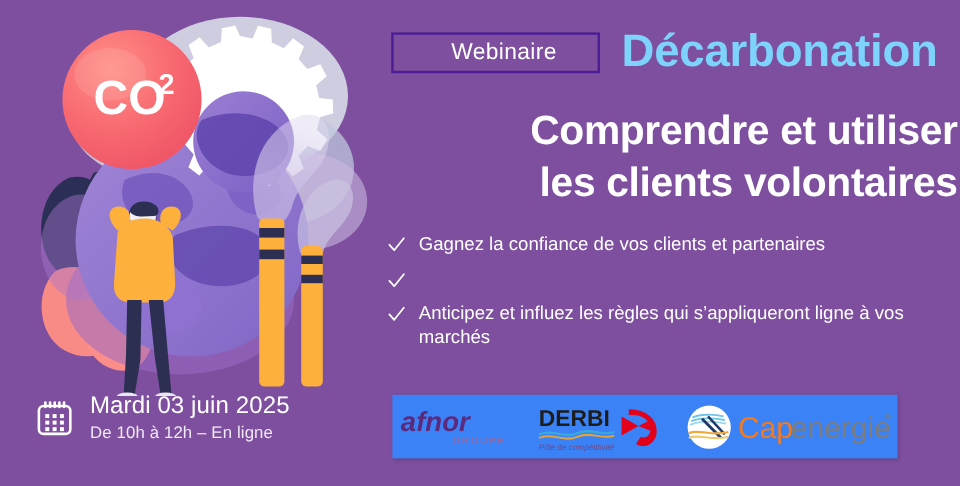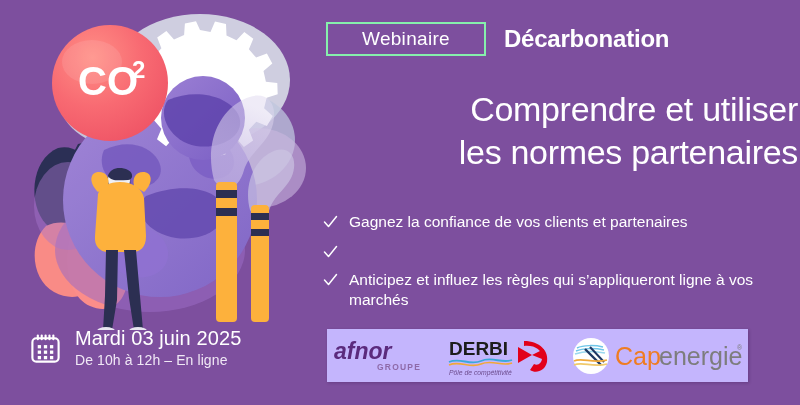--- a/index.html
+++ b/index.html
@@ -38,56 +38,56 @@
 
   .eyebrow-row {
     position: absolute;
     left: 11px;
     top: 22px;
     display: flex;
     align-items: center;
     gap: 18px;
   }
   .webinaire-box {
-    border: 2px solid #86efac;
-    padding: 5px 34px 6px 34px;
+    border: 2px solid #4c1d95;
+    padding: 5px 34px 6px 48px;
     line-height: 1;
   }
   .webinaire-label {
     color: #ffffff;
     font-size: 19px;
     letter-spacing: 0.3px;
     font-weight: 400;
   }
   .topic-label {
-    color: #ffffff;
-    font-size: 24px;
+    color: #7dd3fc;
+    font-size: 38px;
     font-weight: 700;
     letter-spacing: -0.2px;
     white-space: nowrap;
   }
 
   .headline {
     position: absolute;
     left: 13px;
     top: 88px;
     width: 470px;
     color: #ffffff;
     font-size: 34px;
-    font-weight: 400;
+    font-weight: 700;
     line-height: 1.26;
     letter-spacing: -0.3px;
     text-align: right;
   }
   .headline .hl-line { display: block; white-space: nowrap; }
 
   .bullets {
     position: absolute;
     left: 8px;
-    top: 212px;
+    top: 194px;
     width: 475px;
   }
   .bullet {
     display: flex;
     align-items: flex-start;
     gap: 11px;
     margin-bottom: 9px;
   }
   .check-icon {
     flex: 0 0 auto;
@@ -129,21 +129,21 @@
     line-height: 1.3;
     letter-spacing: 0.1px;
   }
 
   .logo-bar {
     position: absolute;
     left: 327px;
     top: 329px;
     width: 421px;
     height: 53px;
-    background: #c4b5fd;
+    background: #3b82f6;
     display: flex;
     align-items: center;
     justify-content: space-around;
     box-shadow: 1px 1px 3px rgba(40,10,60,0.25);
   }
   .logo { display: block; }
   .logo-afnor { width: 104px; height: 37px; }
   .logo-derbi { width: 112px; height: 42px; }
   .logo-cap   { width: 172px; height: 38px; }
 </style>
@@ -245,21 +245,21 @@
 
     <div class="eyebrow-row">
       <div class="webinaire-box">
         <span class="webinaire-label">Webinaire</span>
       </div>
       <div class="topic-label">Décarbonation</div>
     </div>
 
     <div class="headline">
       <span class="hl-line">Comprendre et utiliser</span>
-      <span class="hl-line">les normes partenaires</span>
+      <span class="hl-line">les clients volontaires</span>
     </div>
 
     <div class="bullets">
 
       <div class="bullet">
         <svg class="check-icon" viewBox="0 0 15 19">
           <path d="M1.5 10 L5.5 14.5 L13.5 4.5" fill="none" stroke="#ffffff" stroke-width="1.5" stroke-linecap="round" stroke-linejoin="round"></path>
         </svg>
         <span class="bullet-text">Gagnez la confiance de vos clients et partenaires</span>
       </div>

